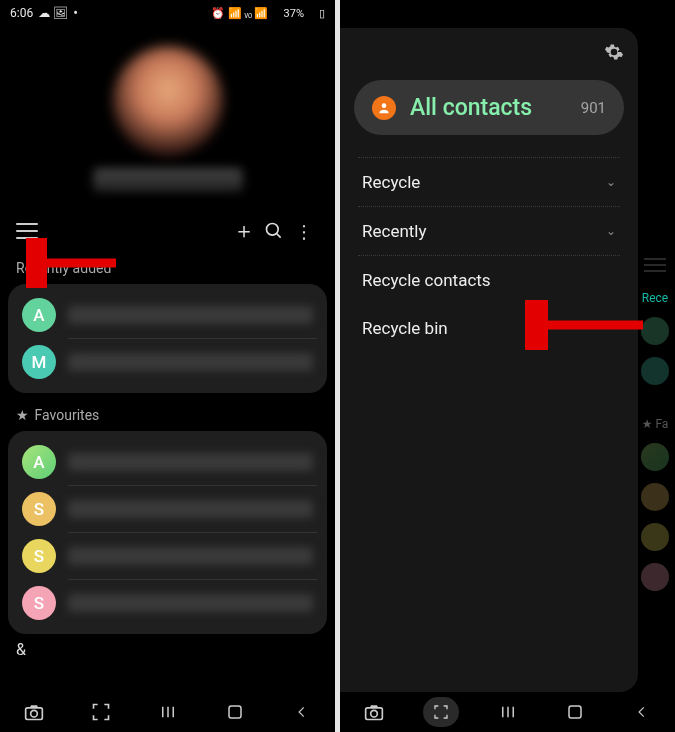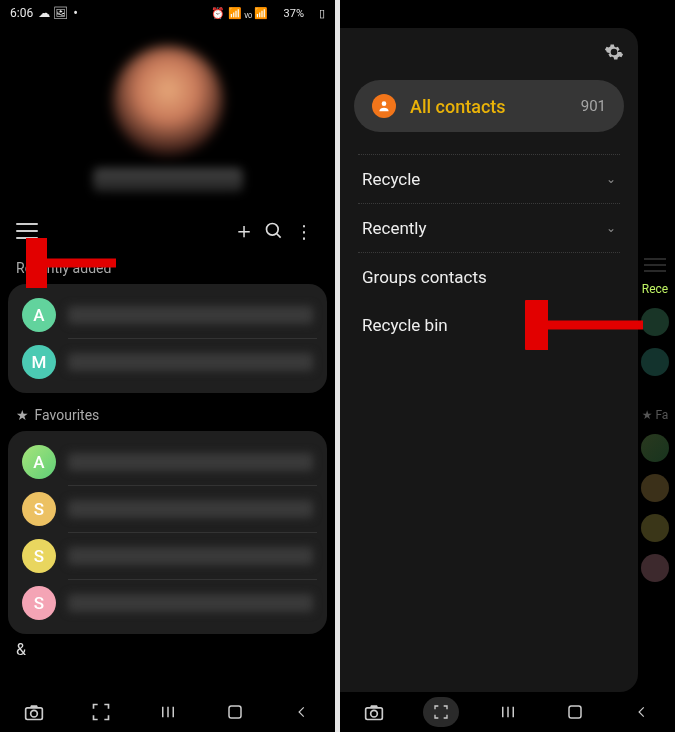--- a/index.html
+++ b/index.html
@@ -173,21 +173,21 @@
     align-items:center;
     margin:18px 0 22px;
   }
   .ac-icon {
     width:24px; height:24px; border-radius:50%;
     background:#f2751a;
     display:flex; align-items:center; justify-content:center;
     color:#fff; font-size:14px;
     margin-right:14px;
   }
-  .ac-label { font-size:18px; font-weight:500; flex:1; color:#eab308;}
+  .ac-label { font-size:23px; font-weight:500; flex:1; color:#86efac;}
   .ac-count { font-size:15px; color:#a6a6a6;}
   .drawer-item {
     display:flex; justify-content:space-between; align-items:center;
     padding:14px 8px;
     font-size:17px;
     color:#eee;
     cursor:pointer;
   }
   .drawer-divider {
     border-top:1px dotted #3a3a3a;
@@ -347,21 +347,21 @@
       <span>▯</span>
     </div>
   </div>
 
   <div class="phone2-dim">
     <div style="width:22px; height:14px; display:flex; flex-direction:column; justify-content:space-between; opacity:.3;">
       <span style="height:2px;background:#888;"></span>
         <span style="height:2px;background:#888;"></span>
         <span style="height:2px;background:#888;"></span>
     </div>
-    <div style="margin-top:10px;font-size:12px;color:#bef264;">Rece</div>
+    <div style="margin-top:19px;font-size:12px;color:#14b8a6;">Rece</div>
     <div class="dim-avatar c-green"></div>
     <div class="dim-avatar c-teal"></div>
     <div style="margin-top:32px;font-size:12px;color:#555;">★ <span>Fa</span></div>
     <div class="dim-avatar c-green2"></div>
     <div class="dim-avatar c-orange"></div>
     <div class="dim-avatar c-yellow"></div>
     <div class="dim-avatar c-pink"></div>
   </div>
 
   <div class="drawer">
@@ -387,21 +387,21 @@
       <span>Recycle</span>
       <span class="chev">⌄</span>
     </div>
     <div class="drawer-divider"></div>
     <div class="drawer-item">
       <span>Recently</span>
       <span class="chev">⌄</span>
     </div>
     <div class="drawer-divider"></div>
     <div class="drawer-item">
-      <span>Groups contacts</span>
+      <span>Recycle contacts</span>
     </div>
     <div class="drawer-item">
       <span>Recycle bin</span>
     </div>
   </div>
 
   <svg class="arrow" style="left:185px; top:300px;" width="130" height="50">
     <defs>
         <marker id="ah2" markerWidth="8" markerHeight="8" refX="1" refY="4" orient="auto">
           <polygon points="0 0, 8 4, 0 8" fill="#e20000"></polygon>

